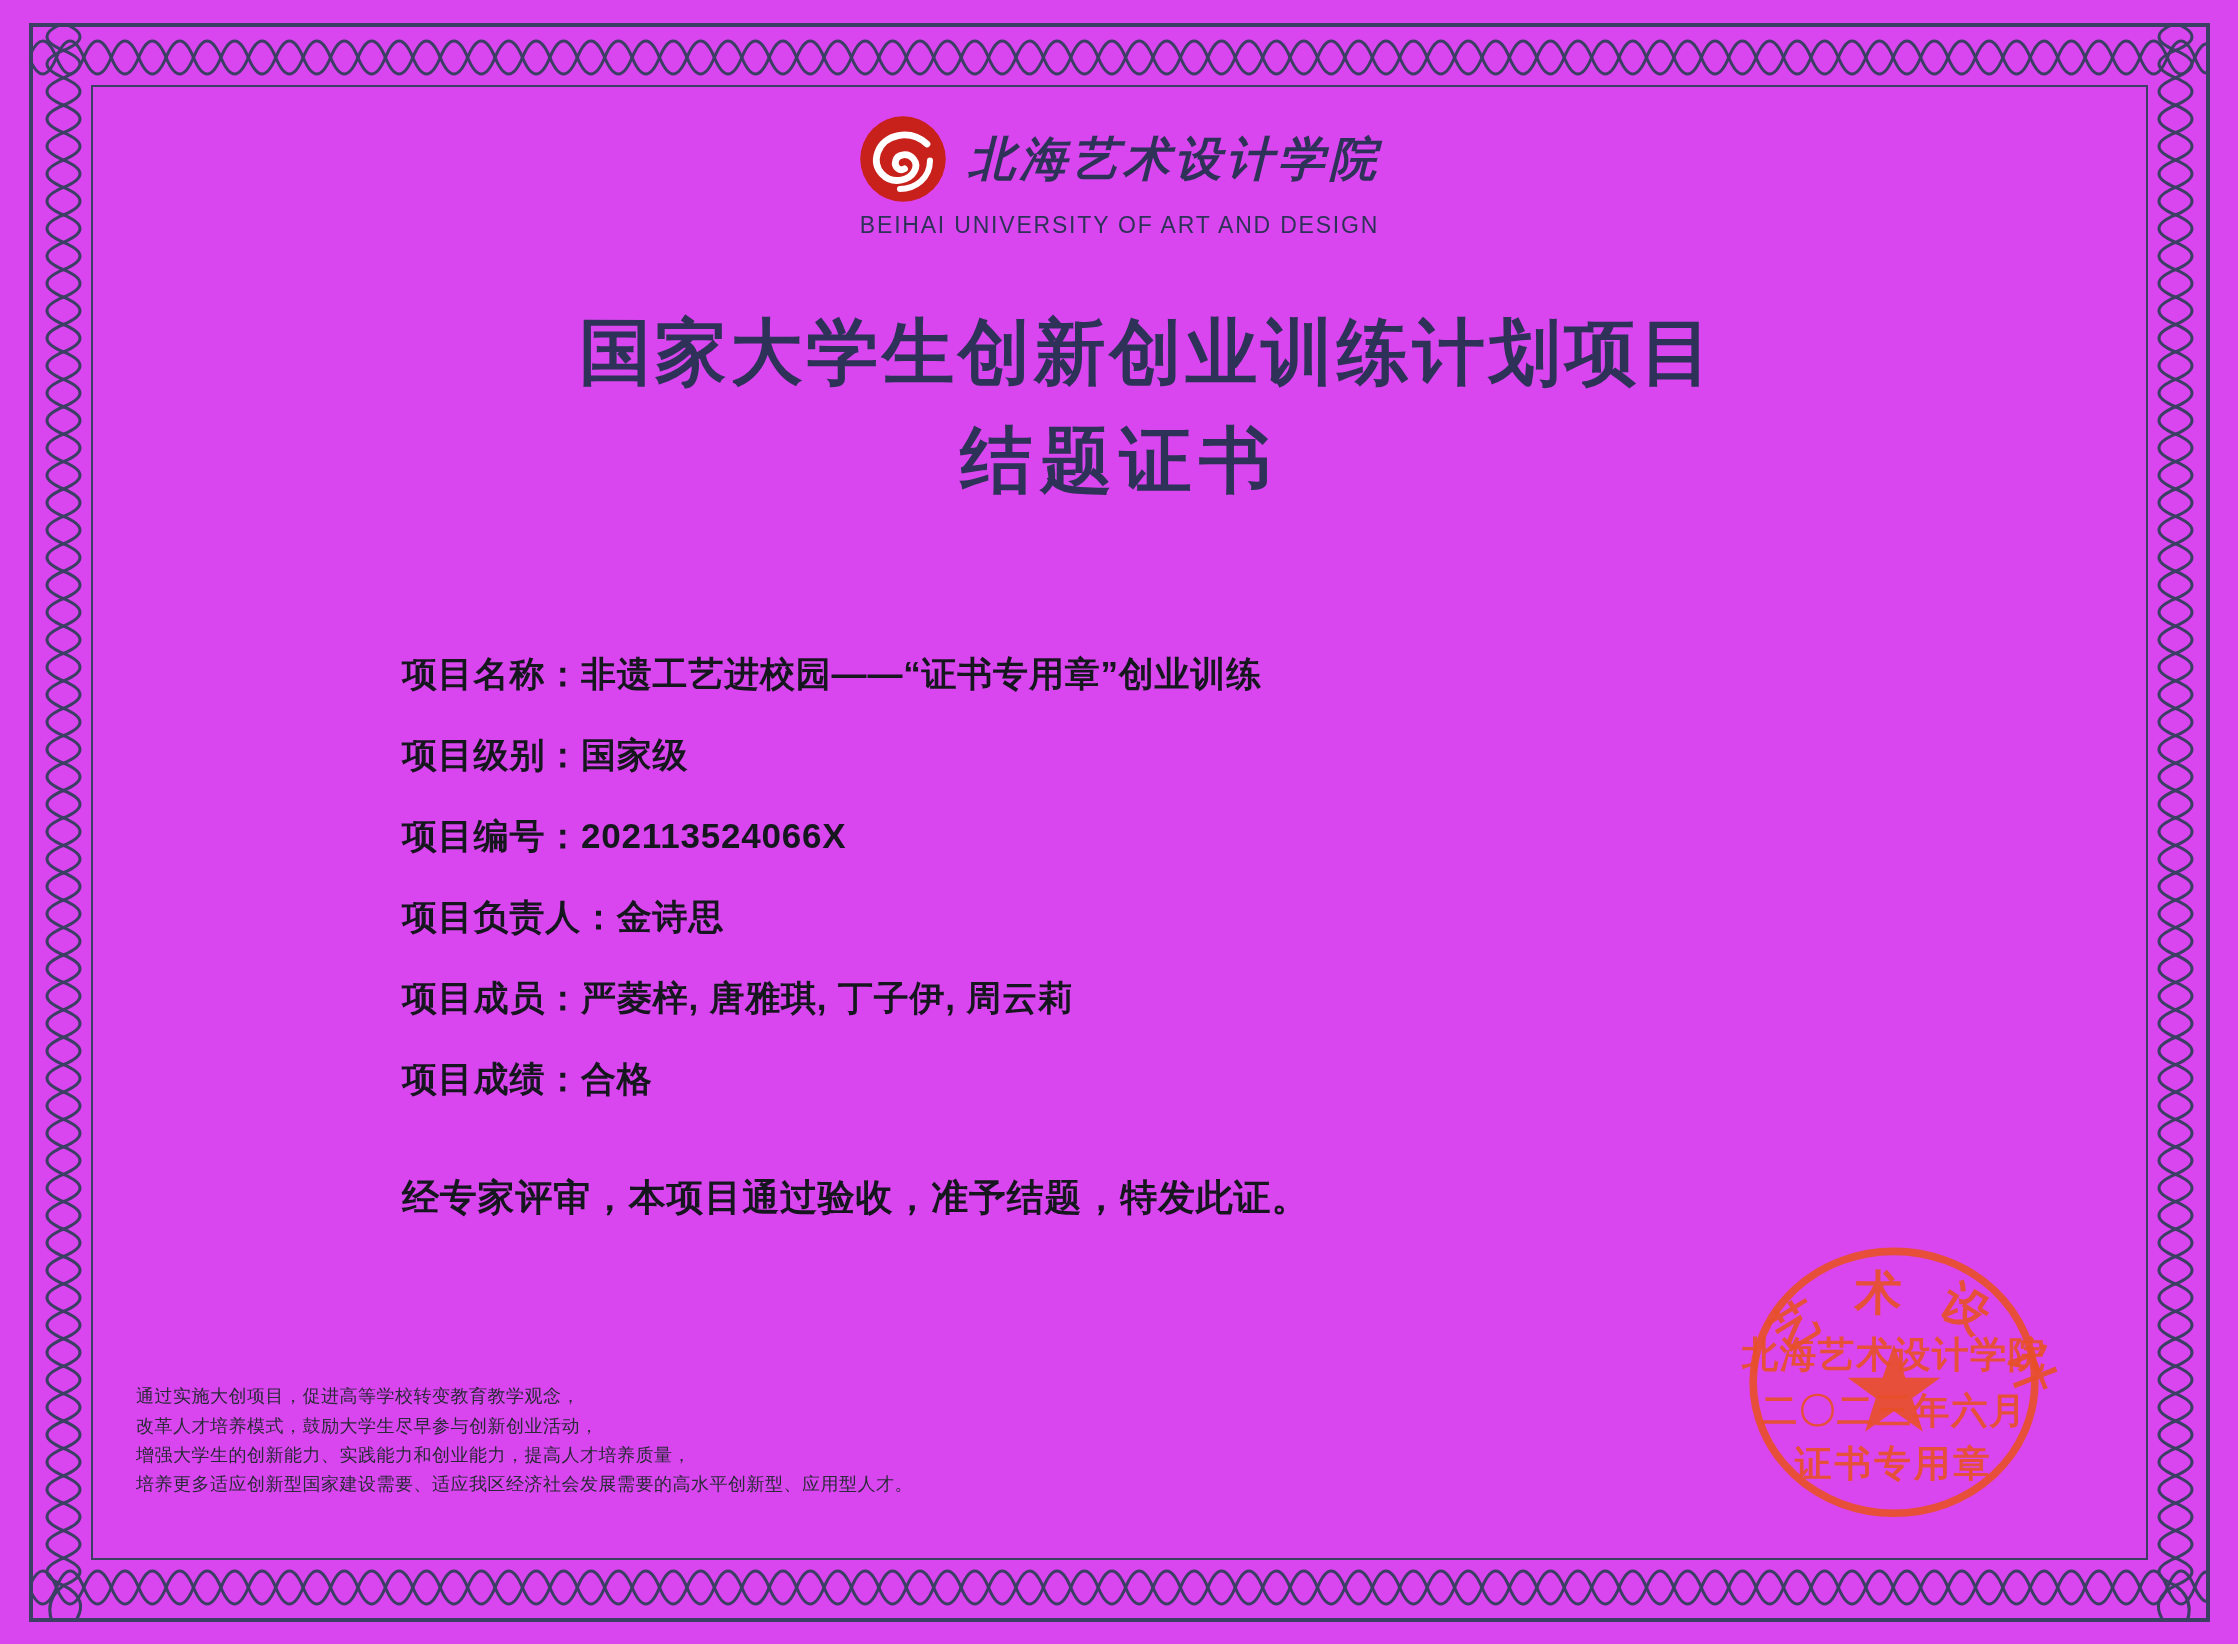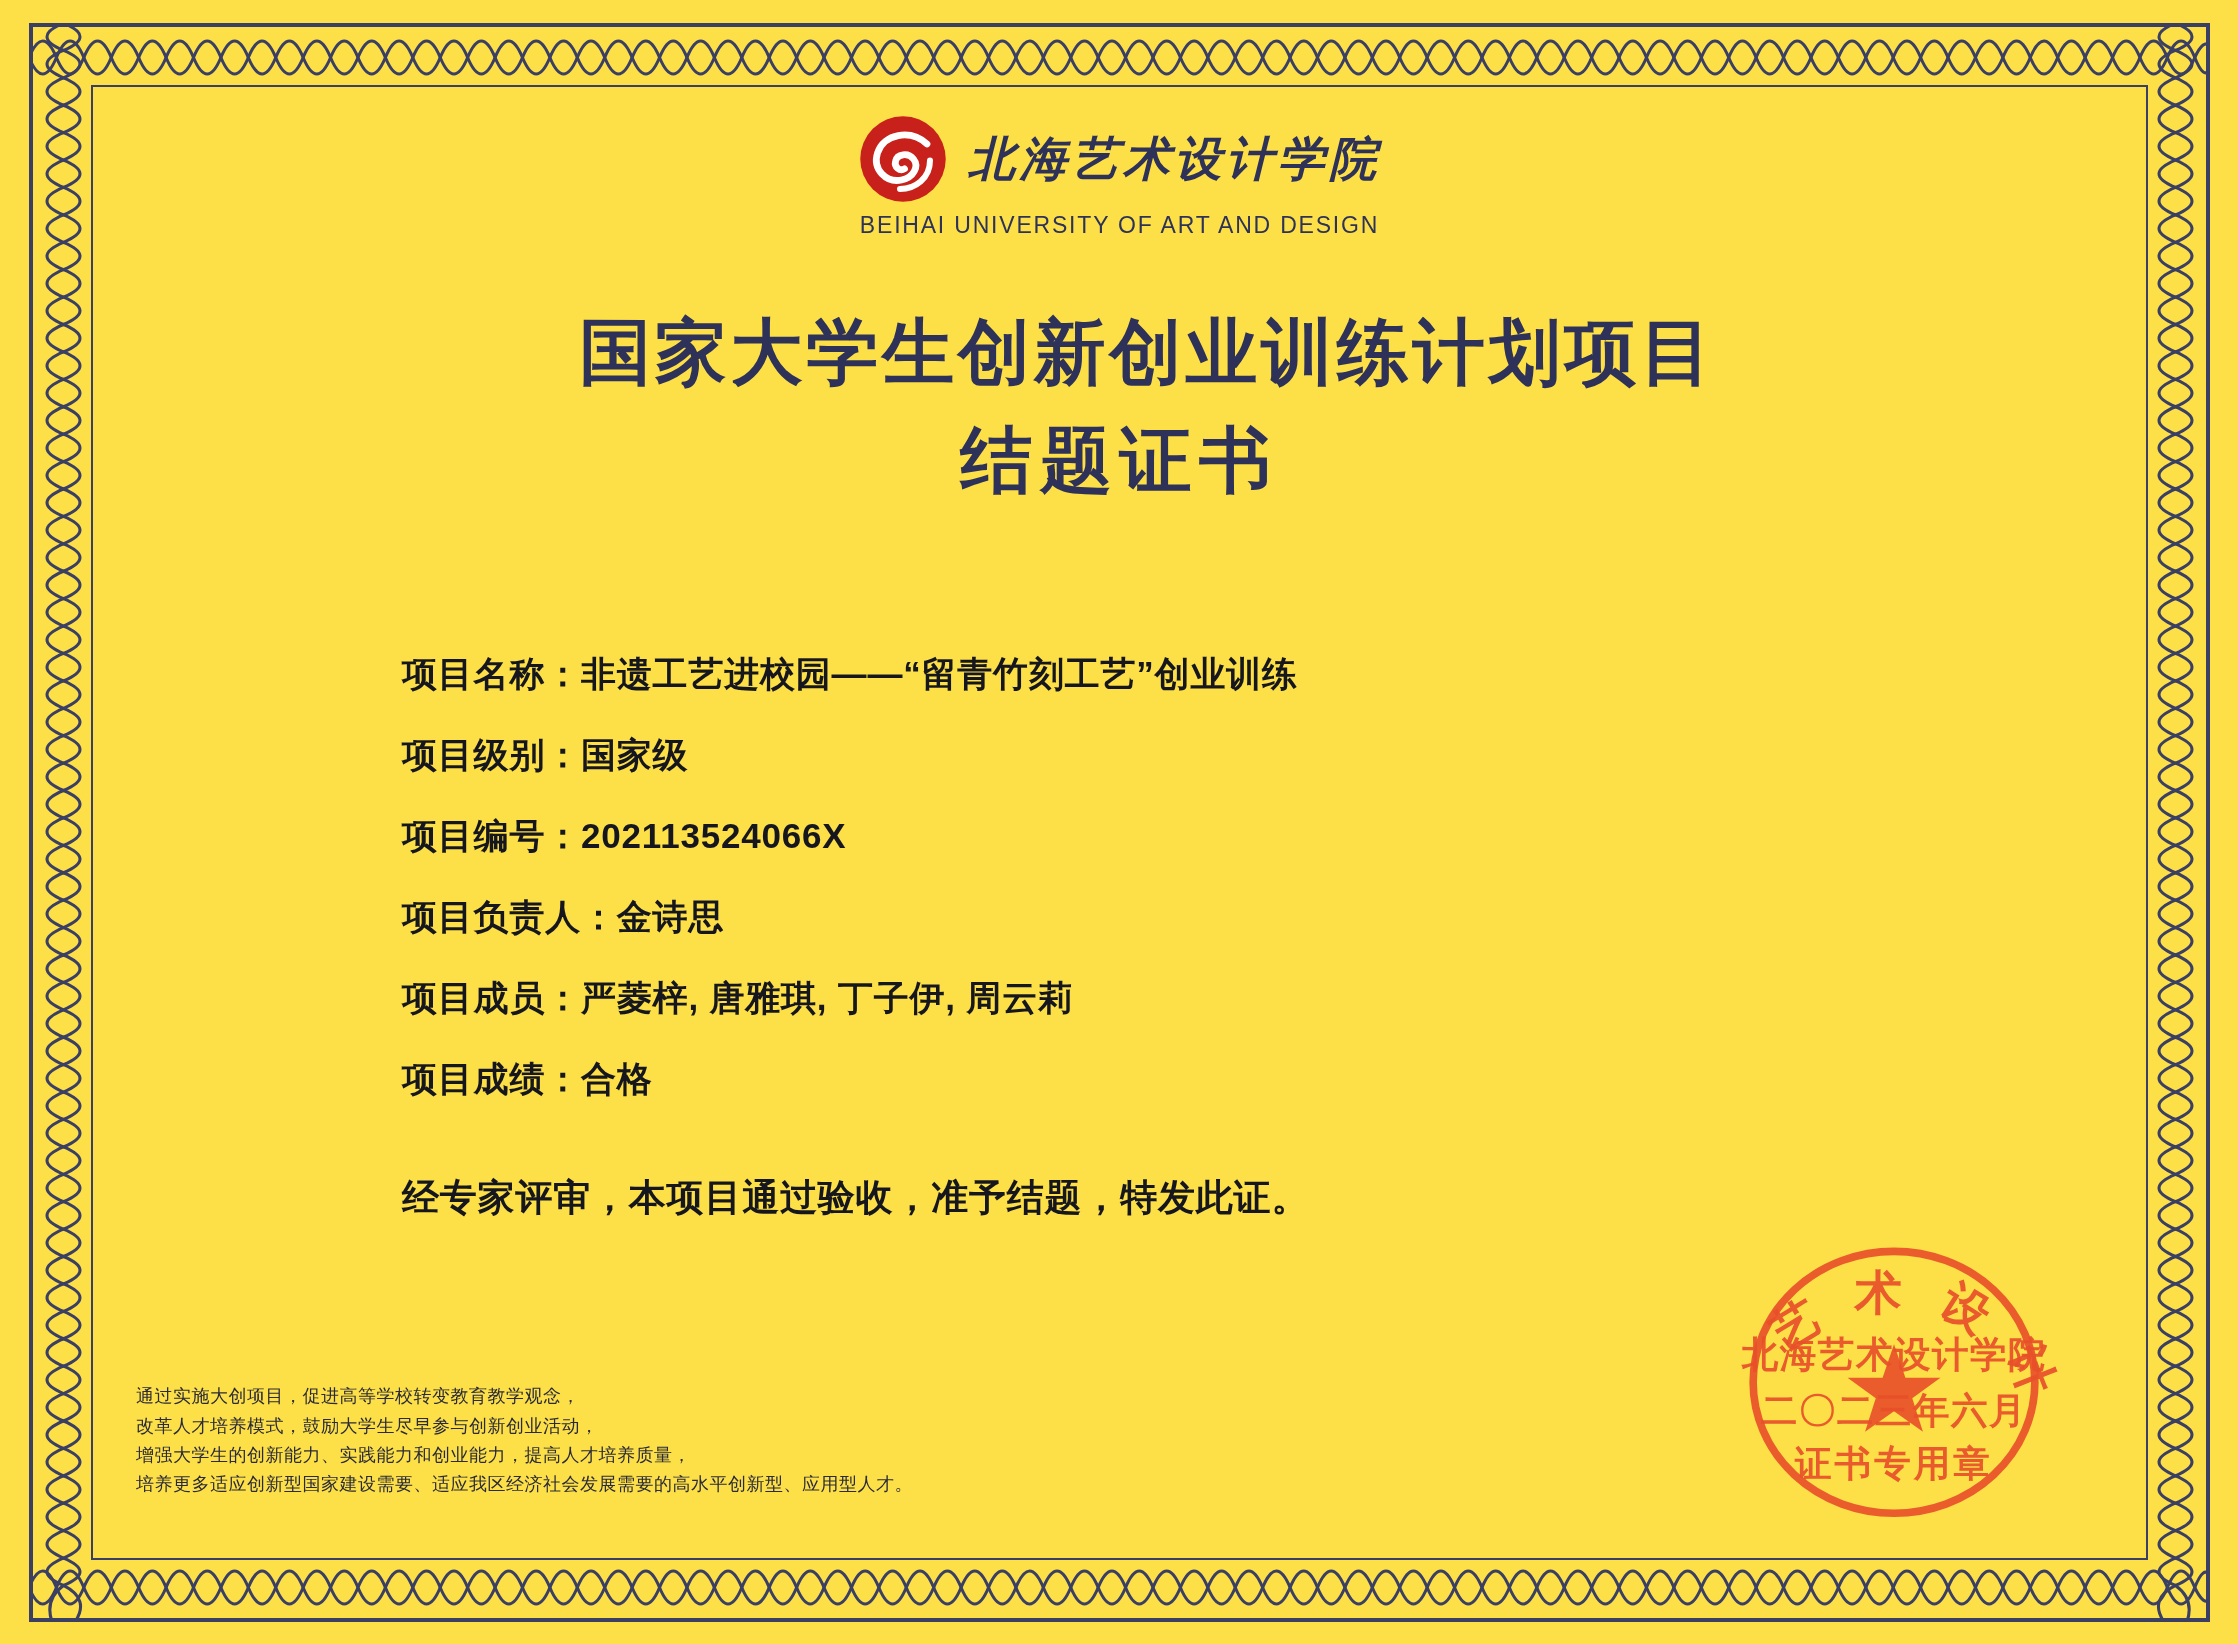--- a/index.html
+++ b/index.html
@@ -11,21 +11,21 @@
     width: 2239px;
     height: 1645px;
     font-family: "Liberation Sans", "DejaVu Sans", sans-serif;
     overflow: hidden;
   }
 
   .certificate {
     position: relative;
     width: 2239px;
     height: 1645px;
-    background: #fde047;
+    background: #d946ef;
     box-sizing: border-box;
   }
 
   
   .border-frame {
     position: absolute;
     left: 29px;
     top: 23px;
     right: 29px;
     bottom: 23px;
@@ -224,21 +224,21 @@
     </div>
     <div class="logo-en">BEIHAI UNIVERSITY OF ART AND DESIGN</div>
   </div>
 
   <div class="title-main">国家大学生创新创业训练计划项目</div>
   <div class="title-sub">结题证书</div>
 
   <div class="fields">
     <div class="field-row">
       <span class="field-label">项目名称：</span>
-      <span class="field-value">非遗工艺进校园——“留青竹刻工艺”创业训练</span>
+      <span class="field-value">非遗工艺进校园——“证书专用章”创业训练</span>
     </div>
     <div class="field-row">
       <span class="field-label">项目级别：</span>
       <span class="field-value">国家级</span>
     </div>
     <div class="field-row">
       <span class="field-label">项目编号：</span>
       <span class="field-value">202113524066X</span>
     </div>
     <div class="field-row">

